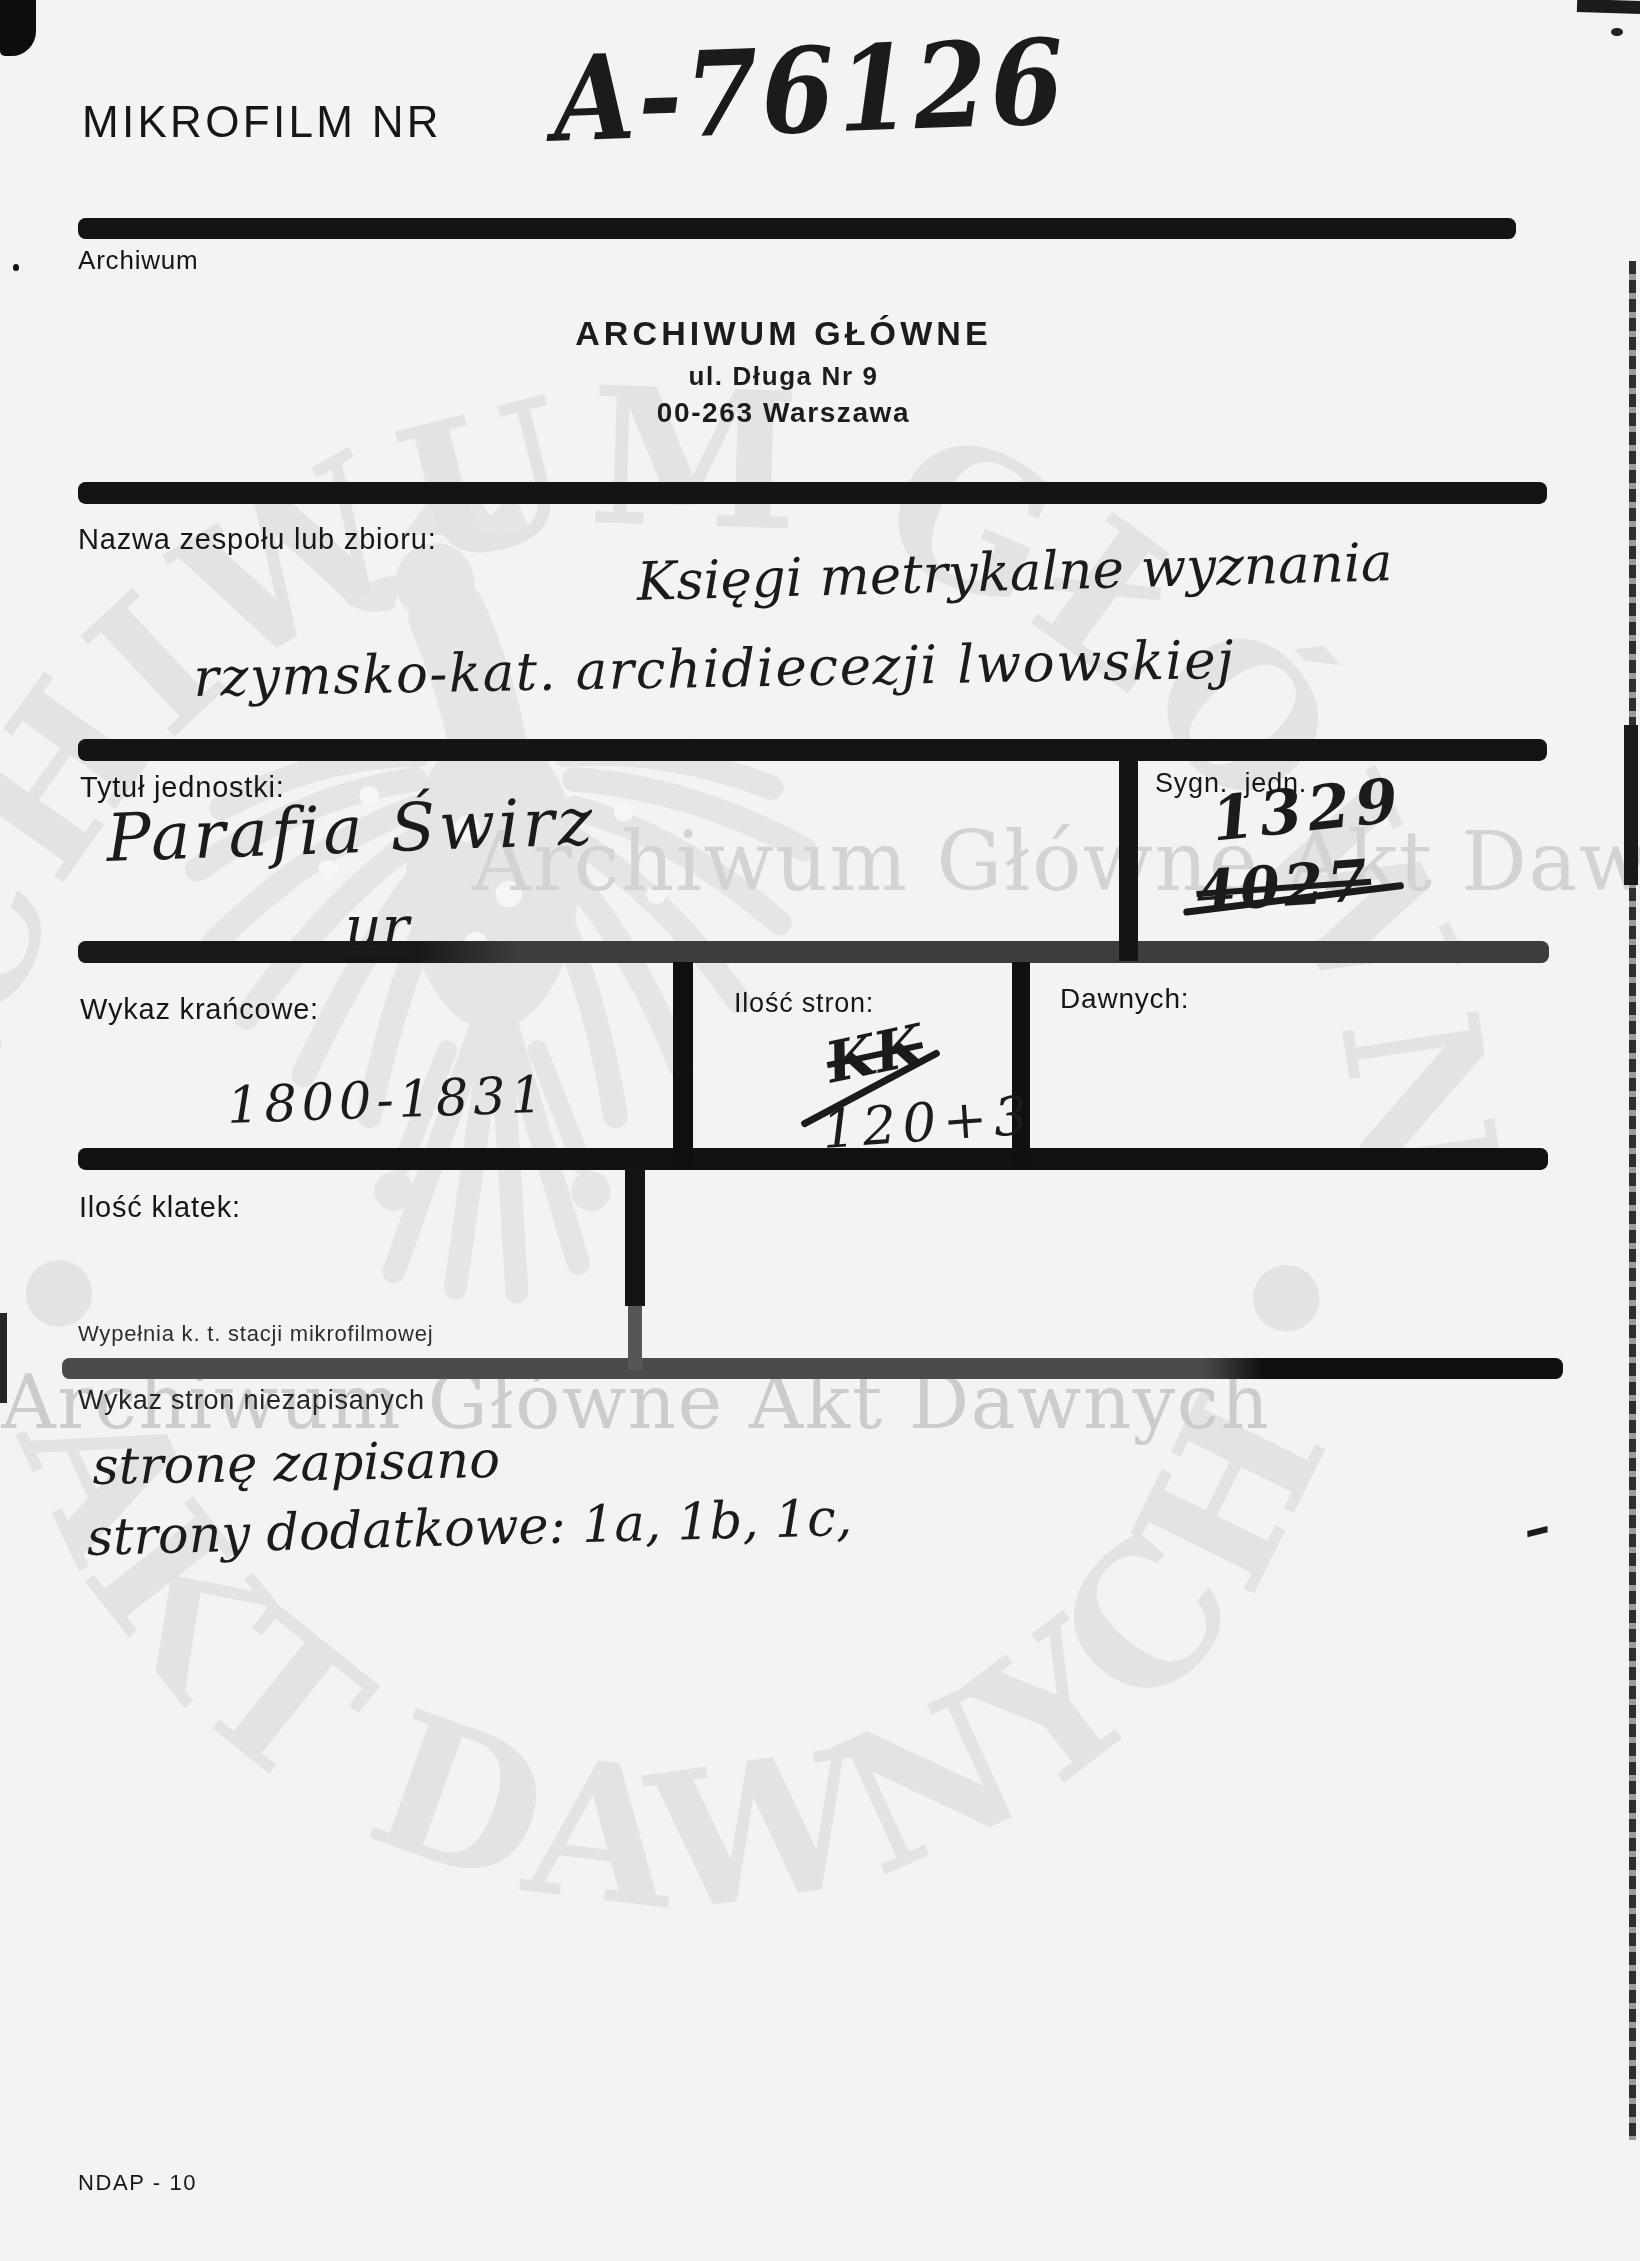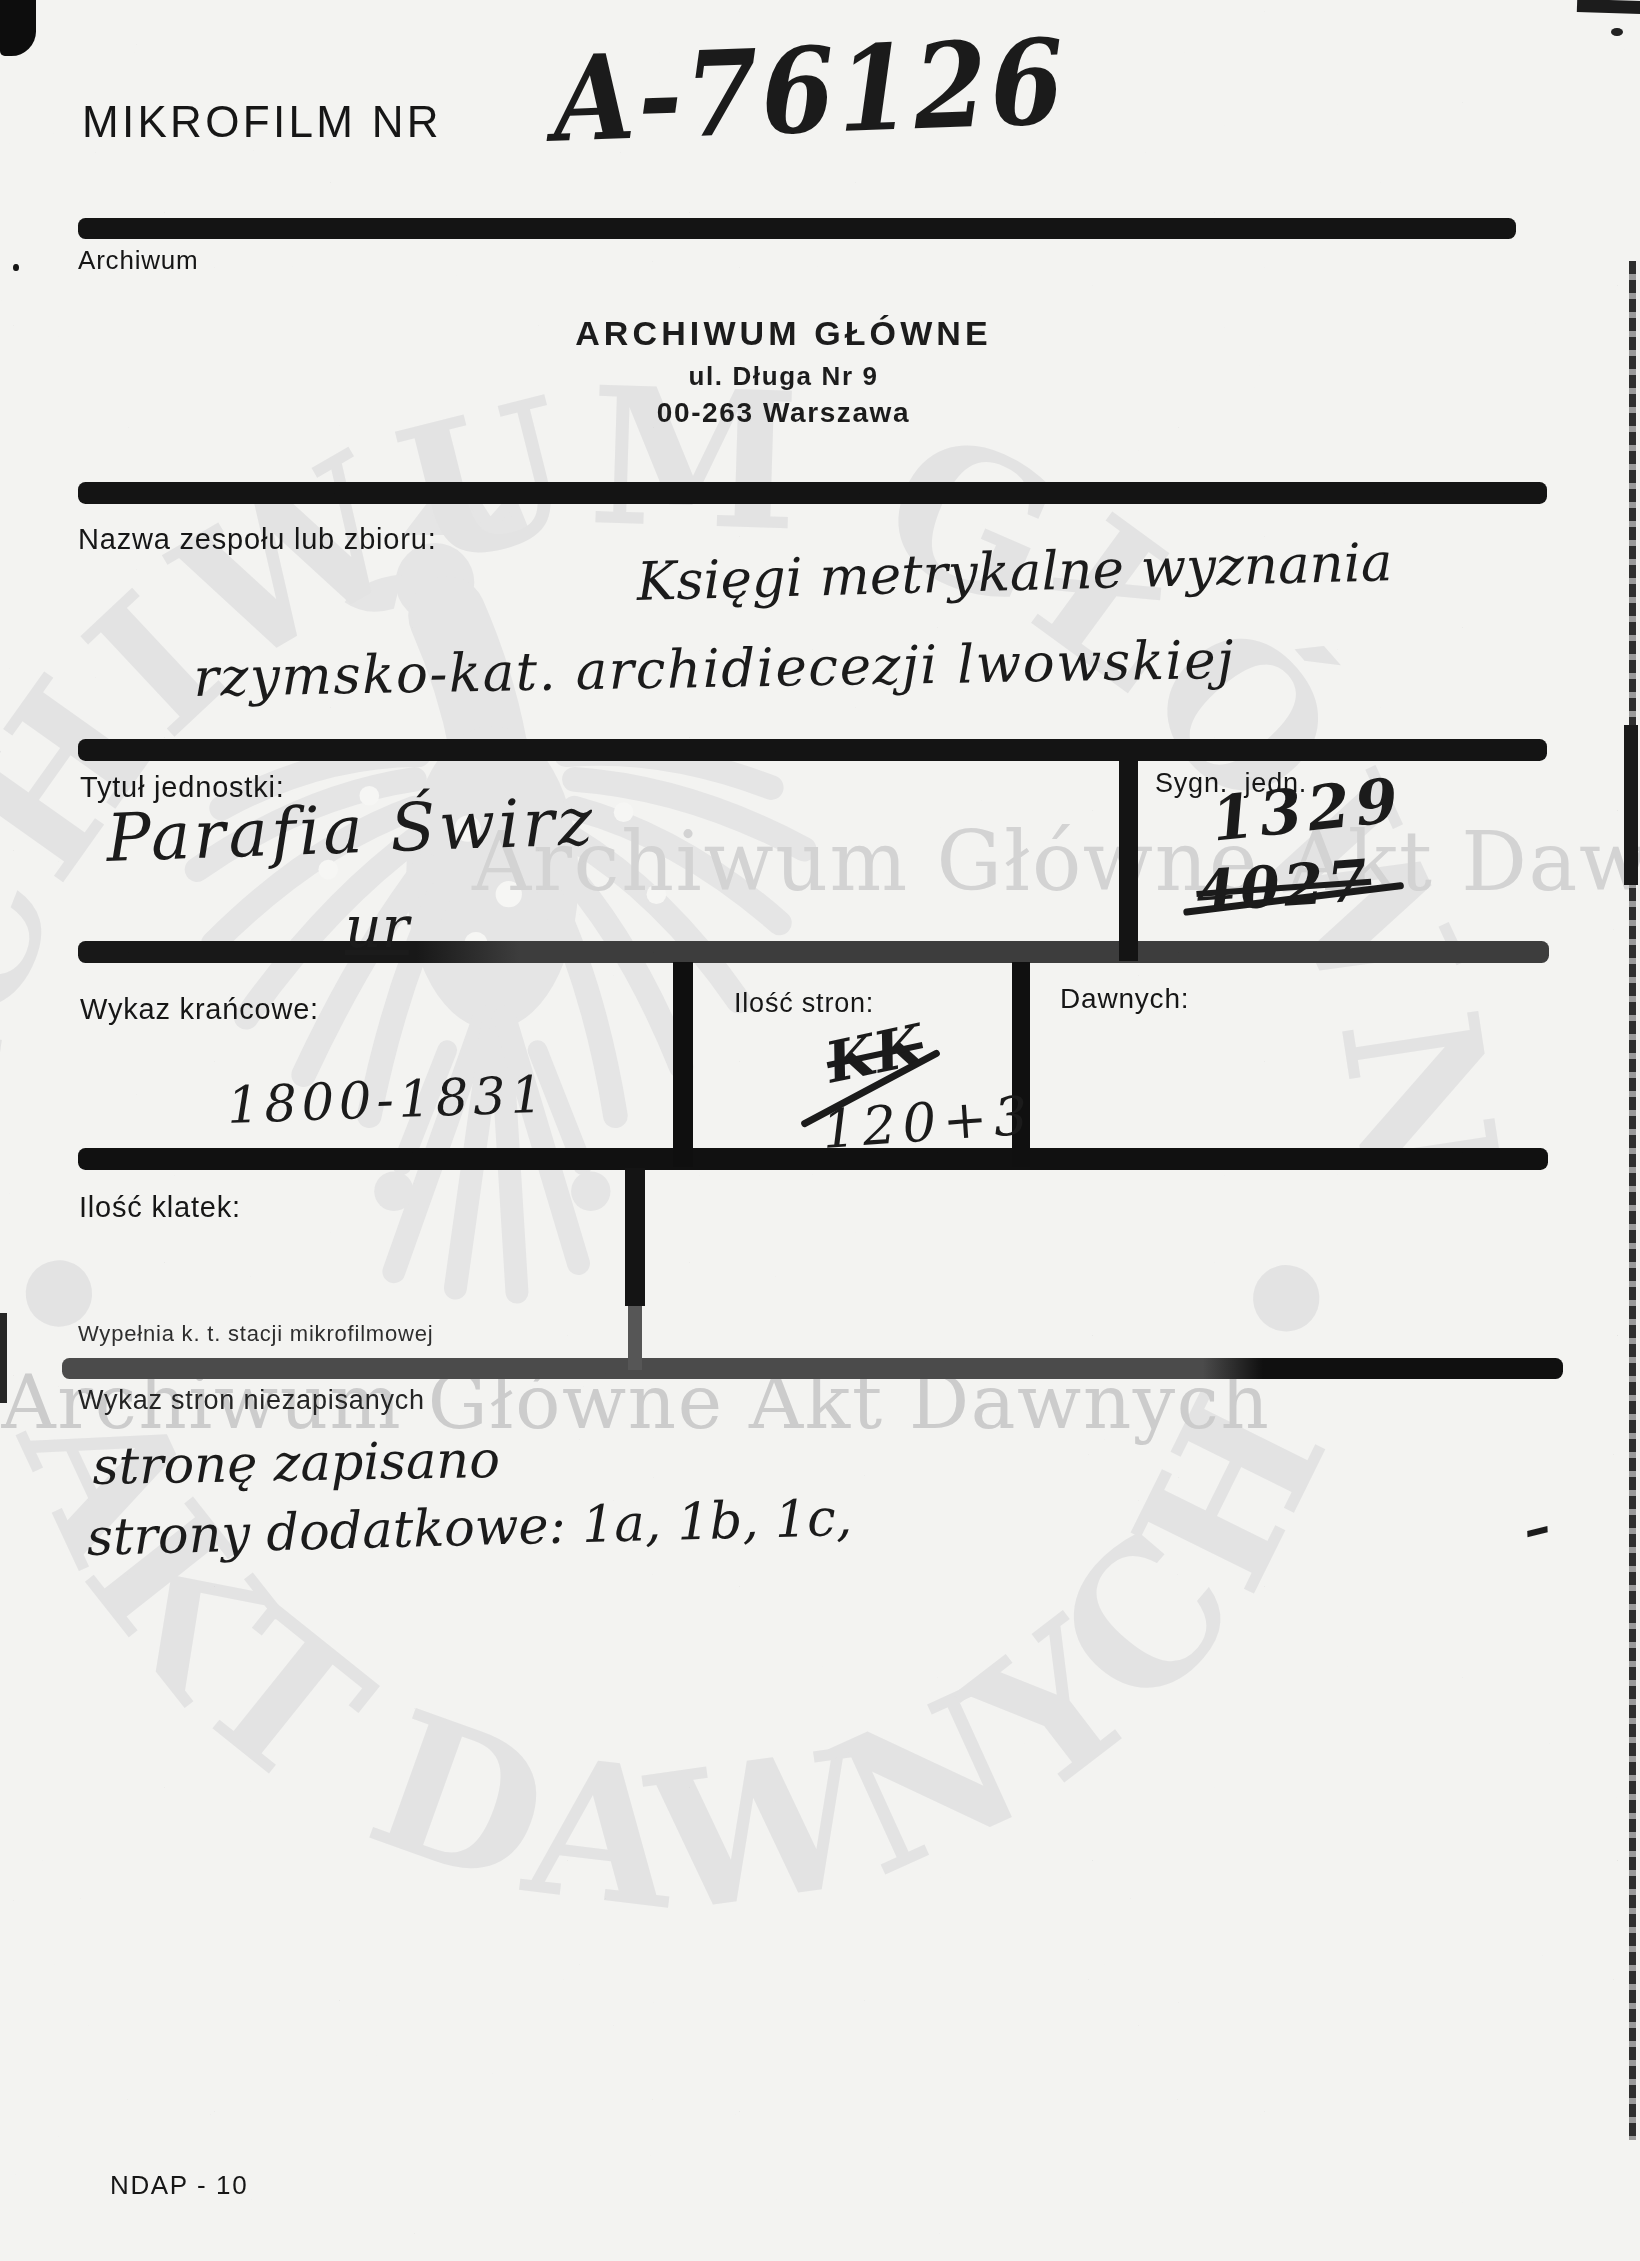--- a/index.html
+++ b/index.html
@@ -153,21 +153,21 @@
 
 <div class="lbl" style="left:79px;top:1191px;font-size:29px;">Ilość klatek:</div>
 <div class="hw" style="left:246px;top:1247px;font-size:49px;"></div>
 <div class="lbl" style="left:78px;top:1321px;font-size:22px;color:#2e2e2e;">Wypełnia k. t. stacji mikrofilmowej</div>
 
 <div class="lbl" style="left:78px;top:1385px;font-size:27px;color:#242424;">Wykaz stron niezapisanych</div>
 <div class="hw" style="left:92px;top:1437px;font-size:51px;transform:rotate(-1deg);">stronę zapisano</div>
 <div class="hw" style="left:86px;top:1508px;font-size:51px;transform:rotate(-1.5deg);">strony dodatkowe: 1a, 1b, 1c,</div>
 <div class="hw" style="left:1516px;top:1500px;font-size:53px;font-weight:600;transform:rotate(-14deg);">–</div>
 
-<div class="lbl" style="left:78px;top:2170px;font-size:26px;letter-spacing:1.6px;margin-left:32px;">NDAP - 10</div>
+<div class="lbl" style="left:78px;top:2170px;font-size:22px;letter-spacing:1.6px;">NDAP - 10</div>
 
 <div class="artifact" style="left:0;top:0;width:36px;height:56px;background:#0d0d0d;border-radius:0 0 24.6px 4.9px;"></div>
 <div class="artifact" style="left:1577px;top:0;width:64px;height:13px;background:#1c1c1c;transform:rotate(2deg);"></div>
 <div class="artifact" style="left:1611px;top:28px;width:11.5px;height:8.2px;border-radius:50%;background:#222;"></div>
 <div class="artifact" style="left:1629px;top:261px;width:7.4px;height:1879px;background:repeating-linear-gradient(180deg,#2e2e2e 0 13px,#9a9a9a 13px 19px);"></div>
 <div class="artifact" style="left:1624px;top:725px;width:14px;height:160px;background:#191919;"></div>
 <div class="artifact" style="left:0;top:1313px;width:7.4px;height:90px;background:#262626;"></div>
 
 <svg id="noise" width="1641" height="2261" viewBox="0 0 2000 2756">
   <filter id="grain">

